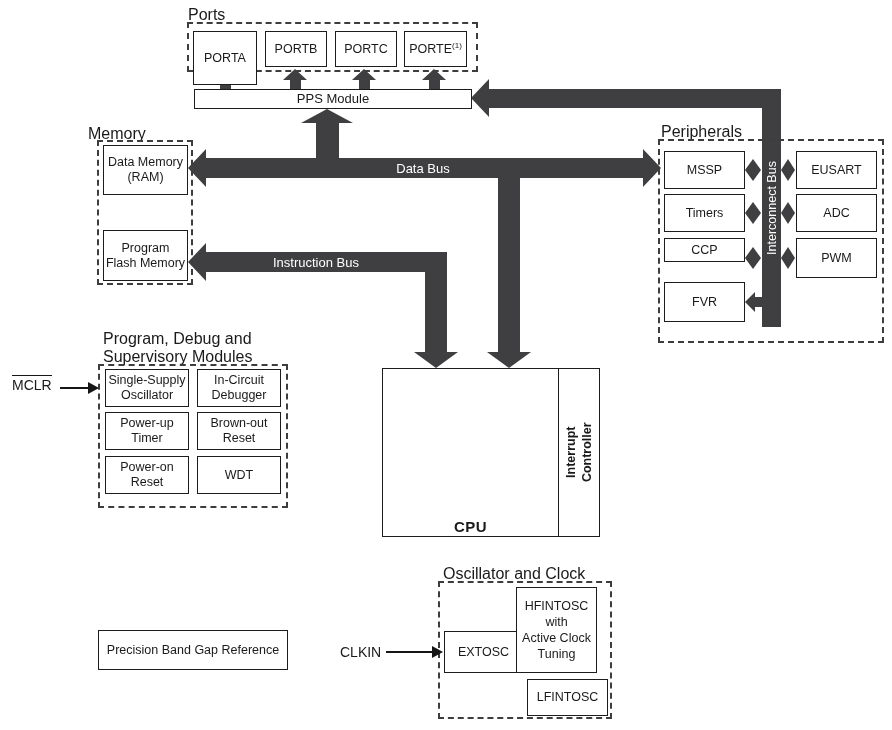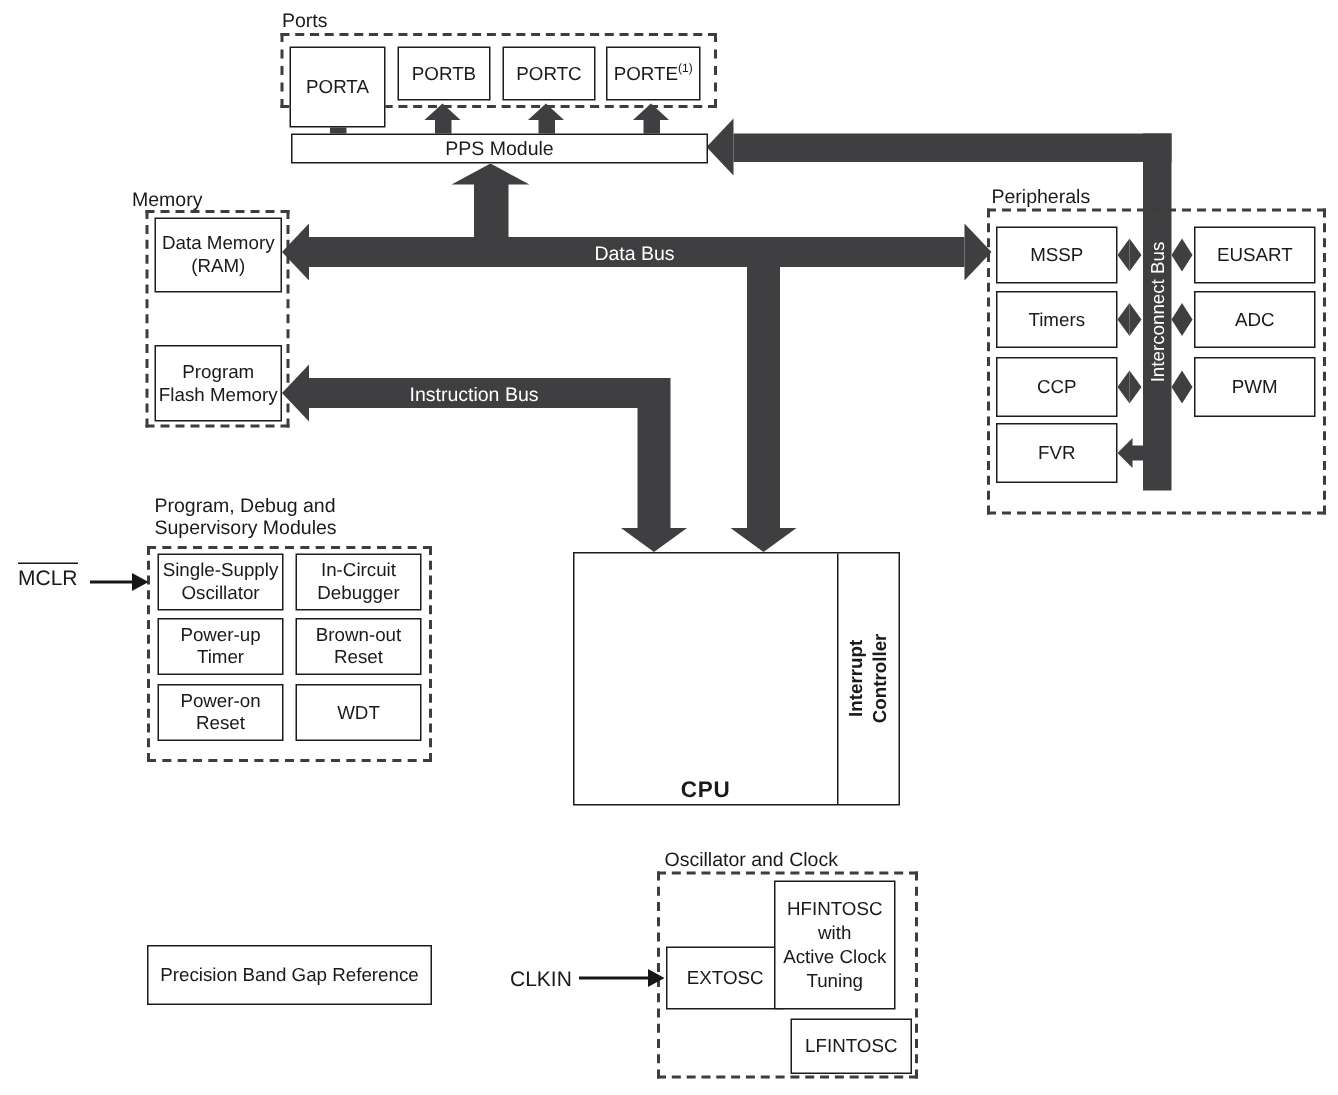--- a/index.html
+++ b/index.html
@@ -6,21 +6,21 @@
     --bus:#3f3f41; --border:#1c1c1c; --bg:#ffffff; --text:#1a1a1a; --buslabel:#ffffff;
   }
   *{margin:0;padding:0;box-sizing:border-box;}
   html,body{background:var(--bg);}
   body{font-family:"Liberation Sans","DejaVu Sans",sans-serif;color:var(--text);}
   #canvas{position:relative;width:892px;height:730px;background:var(--bg);overflow:hidden;}
   .box{position:absolute;background:#fff;border:1.5px solid var(--border);
        display:flex;flex-direction:column;align-items:center;justify-content:center;
        text-align:center;font-size:12.5px;line-height:1.18;color:var(--text);}
   .dashed{position:absolute;border:2px dashed #3d3d3d;background:transparent;}
-  .sec-label{position:absolute;font-size:13px;color:var(--text);white-space:nowrap;}
+  .sec-label{position:absolute;font-size:16px;color:var(--text);white-space:nowrap;}
   .bar{position:absolute;background:var(--bus);}
   .tri{position:absolute;width:0;height:0;}
   .bus-label{position:absolute;display:flex;align-items:center;justify-content:center;
              color:var(--buslabel);font-size:13px;white-space:nowrap;}
   .pin-label{position:absolute;font-size:14px;white-space:nowrap;}
   .pin-line{position:absolute;height:2px;background:#161616;}
   .da{position:absolute;display:flex;align-items:center;}
   .da .l{width:0;height:0;border-top:11px solid transparent;border-bottom:11px solid transparent;}
   .da .r{width:0;height:0;border-top:11px solid transparent;border-bottom:11px solid transparent;}
   .rot{transform:rotate(-90deg);white-space:nowrap;}
@@ -128,21 +128,21 @@
     <span class="l" style="border-right:7.5px solid var(--bus);"></span>
       <span class="r" style="border-left:7.5px solid var(--bus);"></span>
   </div>
 
   <div class="box" style="left:664px;top:151px;width:81px;height:38px;">
       <span>MSSP</span>
     </div>
   <div class="box" style="left:664px;top:194px;width:81px;height:38px;">
       <span>Timers</span>
     </div>
-  <div class="box" style="left:664px;top:238px;width:81px;height:40px;">
+  <div class="box" style="left:664px;top:238px;width:81px;height:24px;">
       <span>CCP</span>
     </div>
   <div class="box" style="left:664px;top:282px;width:81px;height:40px;">
       <span>FVR</span>
     </div>
   <div class="box" style="left:796px;top:151px;width:81px;height:38px;">
       <span>EUSART</span>
     </div>
   <div class="box" style="left:796px;top:194px;width:81px;height:38px;">
       <span>ADC</span>

